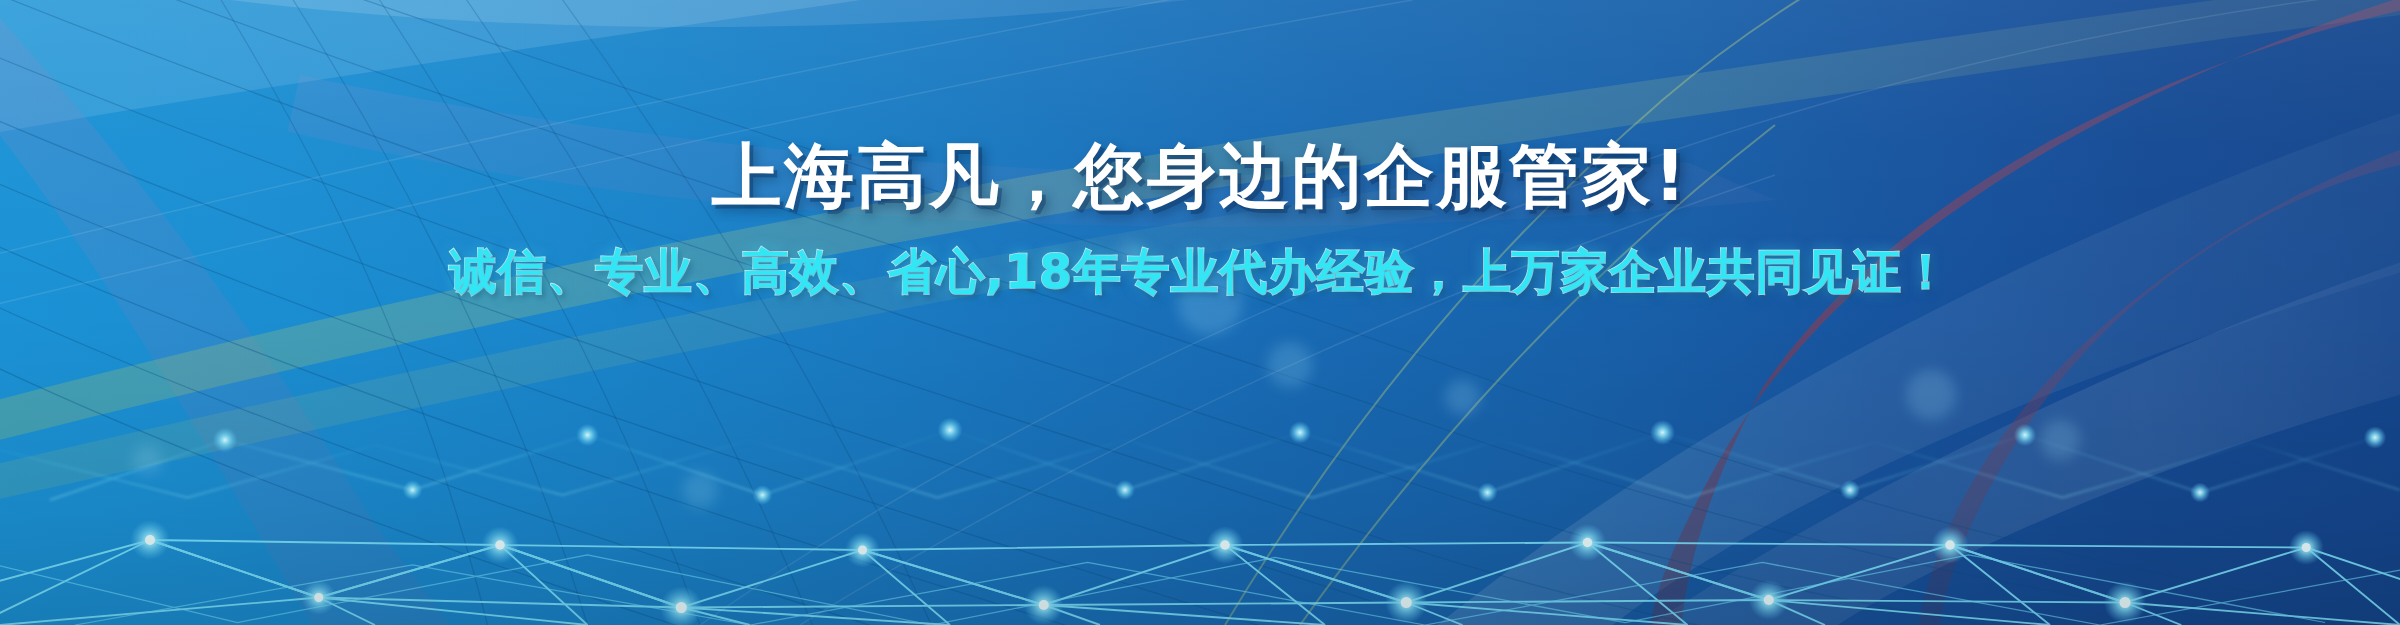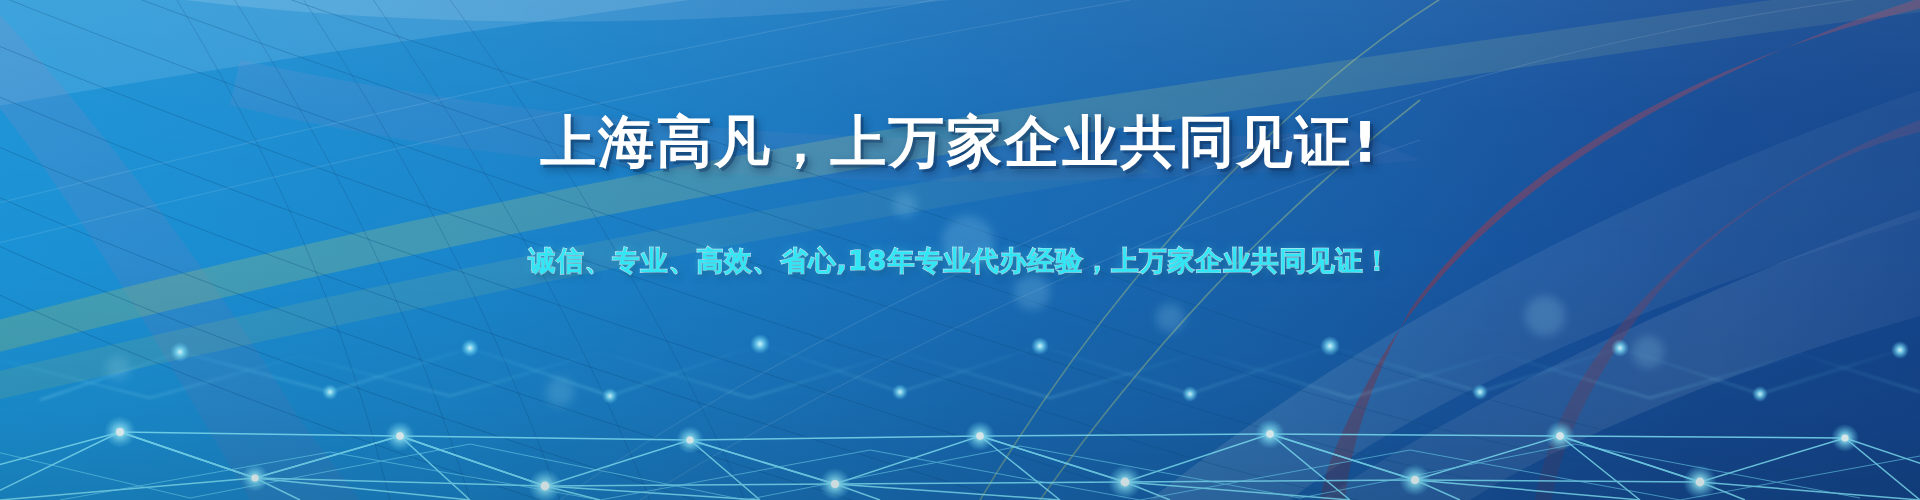--- a/index.html
+++ b/index.html
@@ -57,22 +57,22 @@
     color:#ffffff;
     letter-spacing:2px;
     line-height:1.08;
     white-space:nowrap;
     text-shadow:
        3px 3px 0 rgba(10,45,90,0.38),
        4px 5px 9px rgba(6,30,62,0.45);
   }
 
   .subline {
-    margin-top:73px;
-    font-size:27px;
+    margin-top:24px;
+    font-size:38px;
     font-weight:bold;
     color:#31e6f5;
     letter-spacing:1px;
     white-space:nowrap;
     line-height:1.15;
     -webkit-text-stroke: 1.2px rgba(255,255,255,0.92);
     paint-order: stroke fill;
     text-shadow:
        0 0 10px rgba(70,230,255,0.55),
        2px 3px 6px rgba(5,35,75,0.55);
@@ -262,17 +262,17 @@
       <circle cx="1545" cy="316" r="20"></circle>
       <circle cx="1648" cy="352" r="16"></circle>
       <circle cx="560" cy="392" r="14"></circle>
       <circle cx="118" cy="368" r="12"></circle>
     </g>
   </svg>
 
   <div class="vshade"></div>
 
   <div class="content">
-    <div class="headline">上海高凡，上万家企业共同见证!</div>
+    <div class="headline">上海高凡，您身边的企服管家!</div>
     <div class="subline">诚信、专业、高效、省心,18年专业代办经验，上万家企业共同见证！</div>
   </div>
 
 </div>
 
 </body></html>

